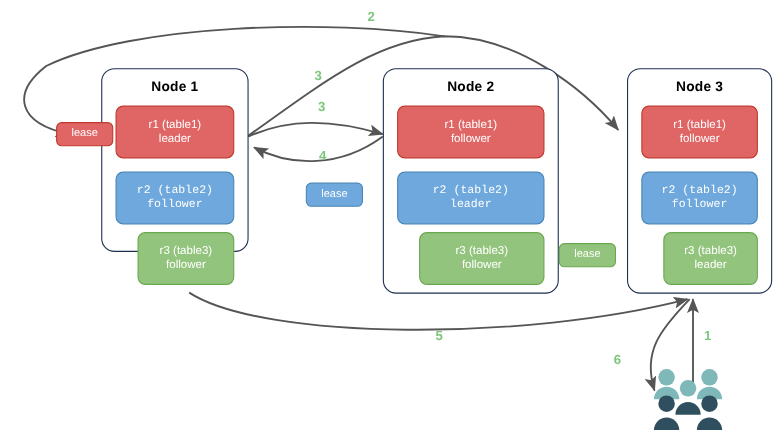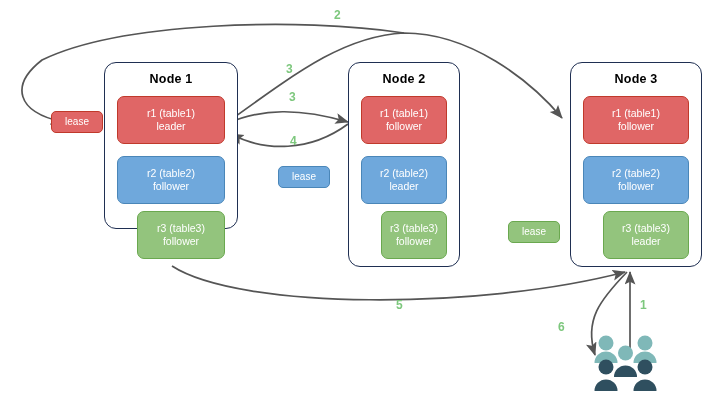--- a/index.html
+++ b/index.html
@@ -49,21 +49,21 @@
     font-size: 10.5px;
     line-height: 13px;
     text-align: right;
     display: flex;
     flex-direction: column;
     align-items: center;
     justify-content: center;
   }
   .replica .l1, .replica .l2 { display: block; }
   .rep-red   { background: #e06666; border: 1.6px solid #c0392b; }
-  .rep-blue  { background: #6fa8dc; border: 1.6px solid #4a86b8; }
+  .rep-blue  { background: #6fa8dc; border: 1.6px solid #4a86b8; font-family: Liberation Mono, monospace; }
   .rep-green { background: #93c47d; border: 1.6px solid #6aa84f; margin-left: 20px; }
 
   .lease {
     position: absolute;
     box-sizing: border-box;
     border-radius: 5px;
     color: #ffffff;
     font-size: 10px;
     line-height: 1;
     display: flex;
@@ -108,37 +108,37 @@
 
     <path d="M 348,124 C 310,152 265,152 231,134" fill="none" stroke="#555555" stroke-width="1.7" marker-end="url(#ah)"></path>
 
     <path d="M 172,266 C 240,310 480,310 625,272" fill="none" stroke="#555555" stroke-width="1.7" marker-end="url(#ah)"></path>
 
     <path d="M 630,348 L 630,272" fill="none" stroke="#555555" stroke-width="1.7" marker-end="url(#ah)"></path>
 
     <path d="M 627,272 C 600,300 584,320 595,355" fill="none" stroke="#555555" stroke-width="1.7" marker-end="url(#ah)"></path>
   </svg>
 
-  <div class="node" style="left:104px; top:62px; width:134px; height:167px;">
+  <div class="node" style="left:92px; top:62px; width:134px; height:167px;">
     <div class="node-title">Node 1</div>
     <div class="replica rep-red" style="top:33px; height:48px;">
       <span class="l1">r1 (table1)</span>
       <span class="l2">leader</span>
     </div>
     <div class="replica rep-blue" style="top:93px; height:48px;">
       <span class="l1">r2 (table2)</span>
       <span class="l2">follower</span>
     </div>
     <div class="replica rep-green" style="top:148px; height:48px;">
       <span class="l1">r3 (table3)</span>
       <span class="l2">follower</span>
     </div>
   </div>
 
-  <div class="node" style="left:348px; top:62px; width:112px; height:205px;">
+  <div class="node" style="left:348px; top:62px; width:160px; height:205px;">
     <div class="node-title">Node 2</div>
     <div class="replica rep-red" style="top:33px; height:48px;">
       <span class="l1">r1 (table1)</span>
       <span class="l2">follower</span>
     </div>
     <div class="replica rep-blue" style="top:93px; height:48px;">
       <span class="l1">r2 (table2)</span>
       <span class="l2">leader</span>
     </div>
     <div class="replica rep-green" style="top:148px; height:48px;">

